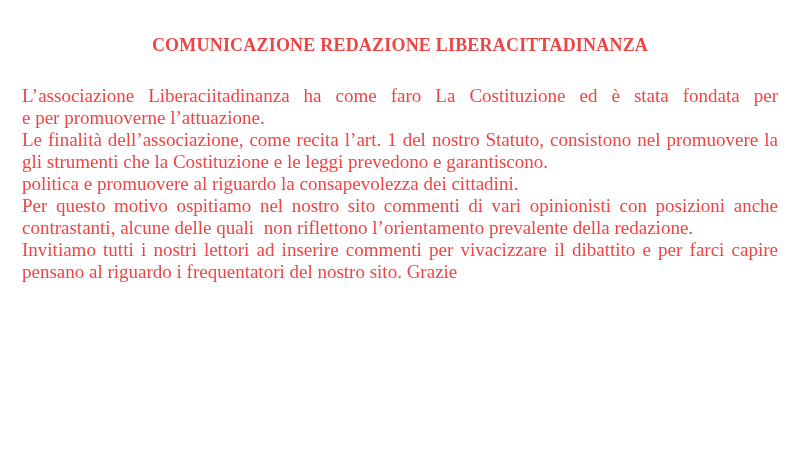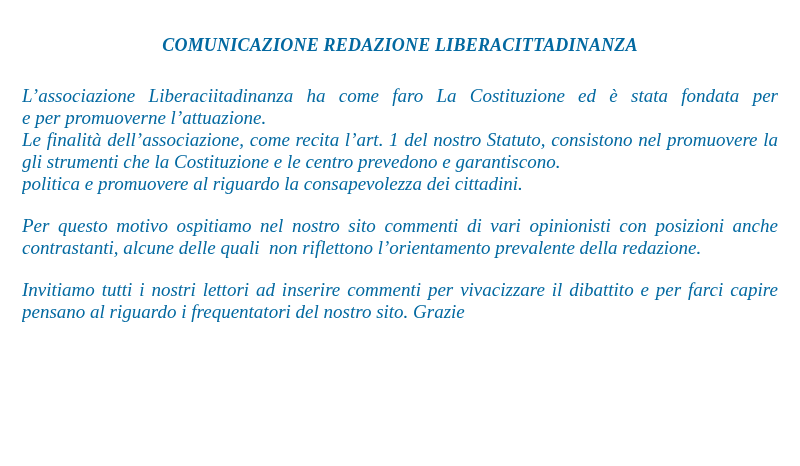--- a/index.html
+++ b/index.html
@@ -19,51 +19,51 @@
   .doc-title {
     margin: 0 0 31px 0;
     font-size: 18px;
     line-height: 18px;
     font-weight: bold;
     text-align: center;
     letter-spacing: 0.2px;
     white-space: pre;
   }
   .para { margin: 0; }
-  .para.spaced { margin-top: 20px; }
+  .para.spaced { }
   .tline {
     font-size: 19px;
     line-height: 22px;
     height: 22px;
     overflow: hidden;
     white-space: pre-wrap;
     text-align: justify;
     text-align-last: justify;
   }
   .tline.last {
     text-align: right;
     text-align-last: left;
   }
 </style>
 </head>
 <body>
 
-<div class="page" style="background: rgb(255, 255, 255); color: #0369a1; font-style: italic;">
+<div class="page" style="background: rgb(255, 255, 255); color: #ef4444;">
   <div class="content">
 
     <h1 class="doc-title">COMUNICAZIONE REDAZIONE LIBERACITTADINANZA</h1>
 
     <div class="para">
       <div class="tline">L’associazione Liberaciitadinanza ha come faro La Costituzione ed è stata fondata per salvaguardarla</div>
       <div class="tline last">e per promuoverne l’attuazione.</div>
     </div>
 
     <div class="para">
       <div class="tline">Le finalità dell’associazione, come recita l’art. 1 del nostro Statuto, consistono nel promuovere la</div>
-      <div class="tline last">gli strumenti che la Costituzione e le centro prevedono e garantiscono.</div>
+      <div class="tline last">gli strumenti che la Costituzione e le leggi prevedono e garantiscono.</div>
     </div>
 
     <div class="para">
       <div class="tline last">politica e promuovere al riguardo la consapevolezza dei cittadini.</div>
     </div>
 
     <div class="para spaced">
       <div class="tline">Per questo motivo ospitiamo nel nostro sito commenti di vari opinionisti con posizioni anche</div>
       <div class="tline last">contrastanti, alcune delle quali  non riflettono l’orientamento prevalente della redazione.</div>
     </div>

